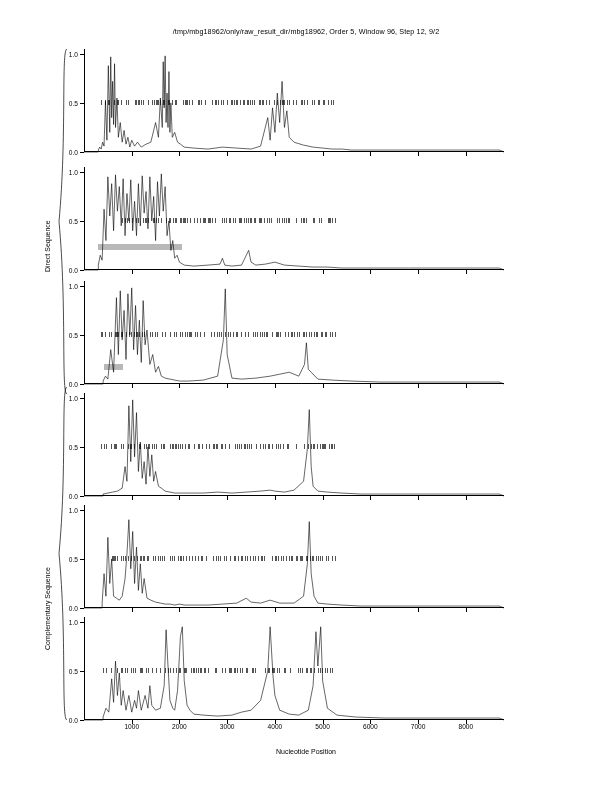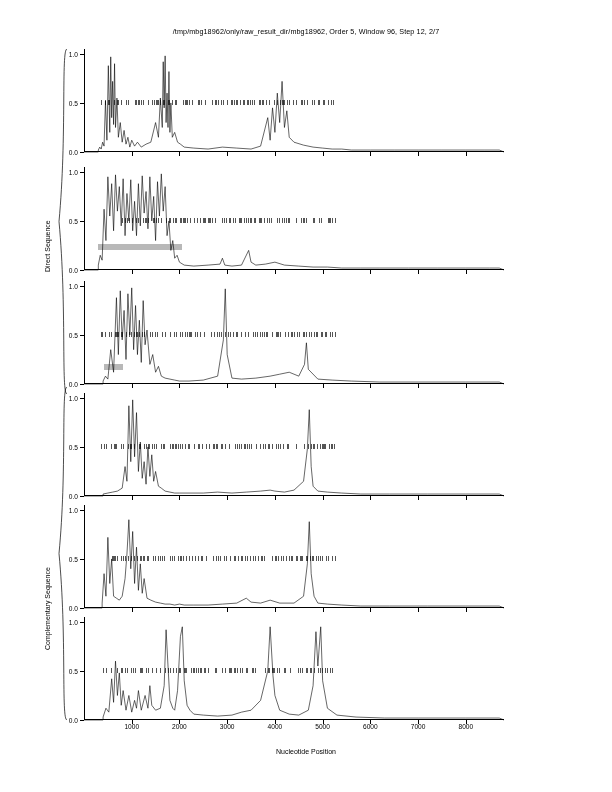--- a/index.html
+++ b/index.html
@@ -134,21 +134,21 @@
     width: 10px;
     pointer-events: none;
   }
   .brace svg { display: block; }
 </style>
 </head>
 <body>
 
 <div id="page">
 
-  <div id="title">/tmp/mbg18962/only/raw_result_dir/mbg18962, Order 5, Window 96, Step 12, 2/7</div>
+  <div id="title">/tmp/mbg18962/only/raw_result_dir/mbg18962, Order 5, Window 96, Step 12, 9/2</div>
 
   <div class="side-label" id="side-top" style="left: 44px; top: 272px;">Direct Sequence</div>
   <div class="side-label" id="side-bottom" style="left: 44px; top: 650px;">Complementary Sequence</div>
 
   <div id="braces">
       <div class="brace" style="top: 49px; height: 345px;">
         <svg width="10" height="345">
           <path d="M 9 0 C 3 0, 9 86.3, 1 172.5 C 9 258.8, 3 345, 9 345" fill="none" stroke="#000" stroke-width="0.7"></path>
         </svg>
       </div>

